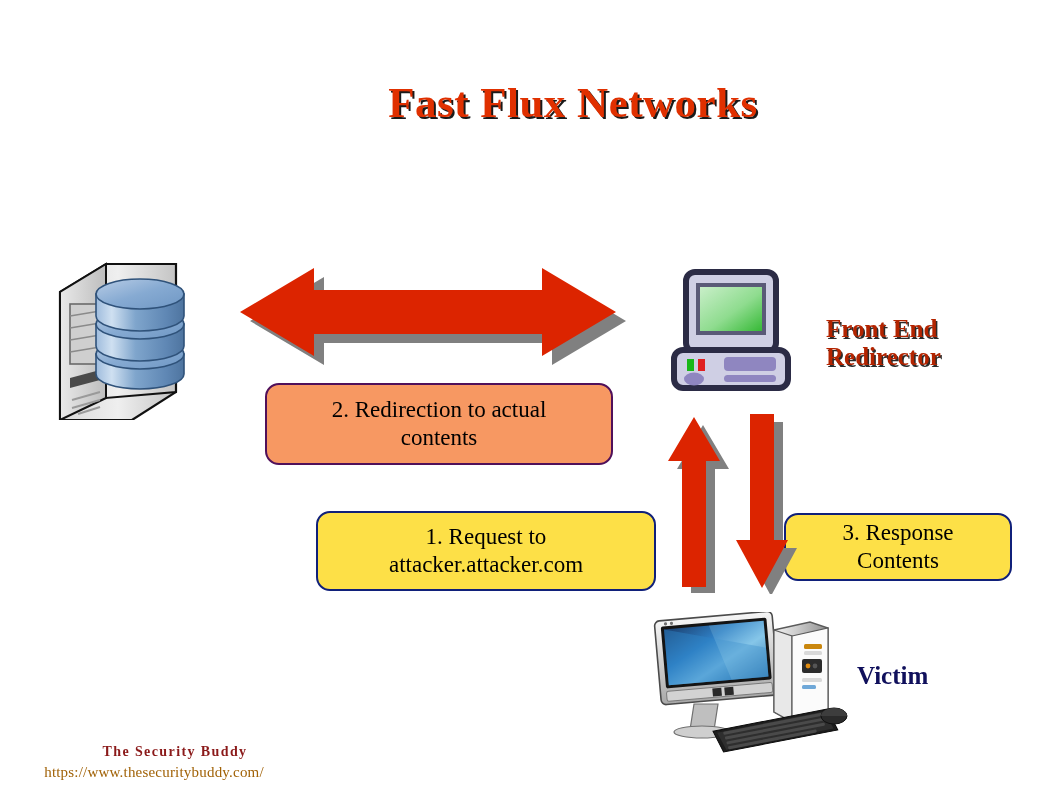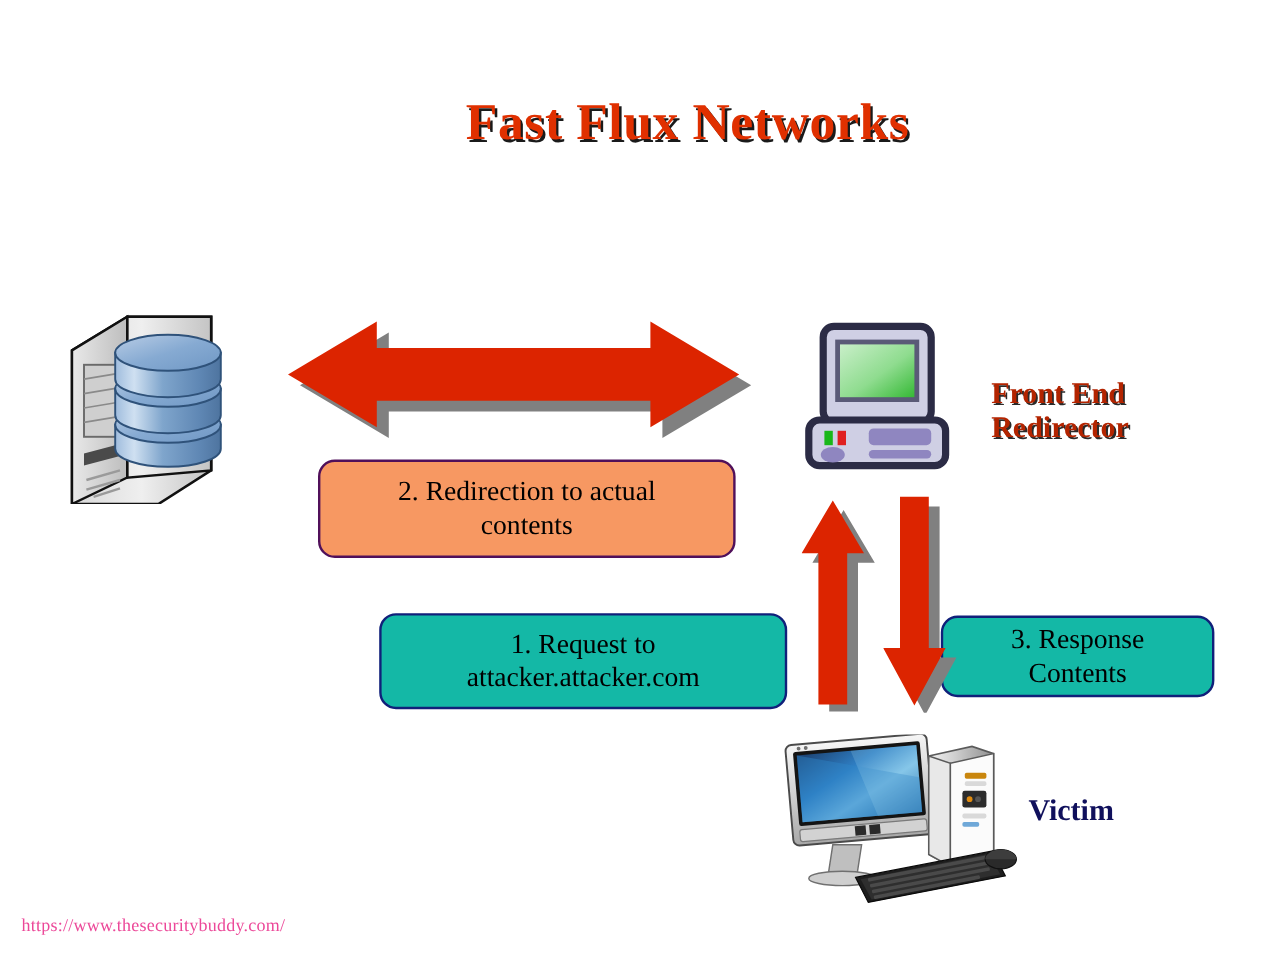--- a/index.html
+++ b/index.html
@@ -82,21 +82,21 @@
     width: 100%; height: 100%;
     border-radius: 14px;
     background: #8a8a8a;
     z-index: -1;
   }
   .callout-orange {
     background: #f79862;
     border: 2px solid #50105a;
   }
   .callout-cyan {
-    background: #14b8a6;
+    background: #fde047;
     border: 2px solid #10207a;
   }
 
   #callout-redirection { left: 265px; top: 383px; width: 348px; height: 82px; text-align: center; }
   #callout-request     { left: 316px; top: 511px; width: 340px; height: 80px; }
   #callout-response    { left: 784px; top: 513px; width: 228px; height: 68px; }
 
   
   .arrow-wrap { position: absolute; }
   #arrow-bidirectional { left: 222px; top: 258px; width: 412px; height: 108px; }
@@ -119,24 +119,25 @@
     font-weight: 700;
     font-size: 14px;
     letter-spacing: 1.4px;
     color: #8b1a1a;
     white-space: nowrap;
   }
   #footer-url {
     position: absolute;
     left: 18px; top: 764px;
     width: 272px;
+    text-align: center;
     font-family: "Liberation Serif", "DejaVu Serif", serif;
     font-size: 15px;
     letter-spacing: 0.2px;
-    color: #ec4899;
+    color: #a16207;
     white-space: nowrap;
   }
 </style>
 </head>
 <body>
 
 <div class="stage">
 
   <div id="slide-title">Fast Flux Networks</div>
 
@@ -331,15 +332,16 @@
         </g>
       </g>
 
       <ellipse cx="182" cy="104" rx="13" ry="8" fill="#2a2a2a" stroke="#111" stroke-width="1"></ellipse>
       <path d="M169 104 a13 8 0 0 1 26 0 z" fill="#3d3d3d"></path>
     </svg>
   </div>
 
   <div class="node-label" id="label-victim">Victim</div>
 
+  <div id="footer-brand">The Security Buddy</div>
   <div id="footer-url">https://www.thesecuritybuddy.com/</div>
 
 </div>
 
 </body></html>

